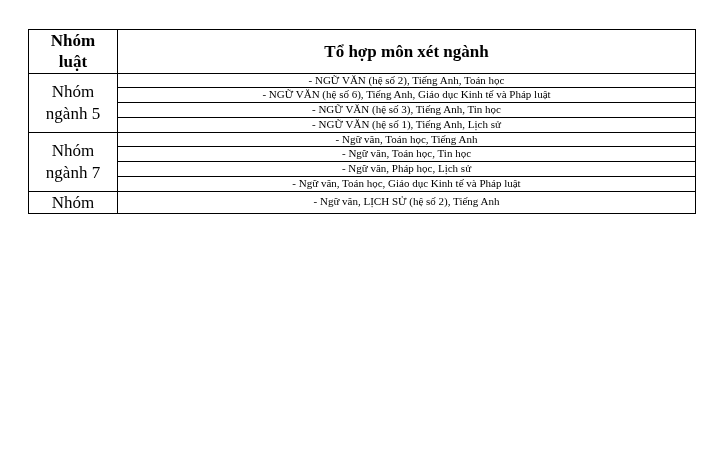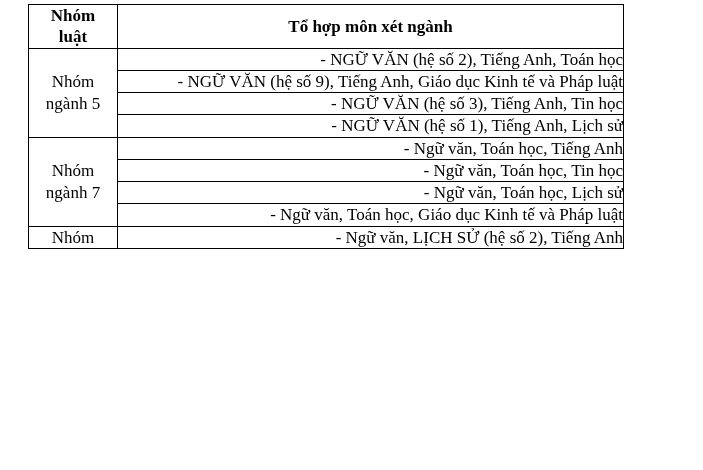--- a/index.html
+++ b/index.html
@@ -16,22 +16,23 @@
   }
   .page {
     position: relative;
     width: 703px;
     height: 470px;
     box-sizing: border-box;
     padding: 4px 8px 0 28px;
   }
   table.admission-table {
     border-collapse: collapse;
-    width: 596px;
+    width: 668px;
     table-layout: fixed;
+    margin-top: 25px;
   }
   table.admission-table td,
   table.admission-table th {
     border: 1px solid #000000;
     padding: 0;
     vertical-align: middle;
   }
   th.col-group-head,
   th.col-combo-head {
     font-weight: bold;
@@ -44,22 +45,22 @@
     width: 88px;
   }
   td.group-cell {
     width: 88px;
     text-align: center;
     font-size: 17px;
     line-height: 1.25;
     padding: 4px 2px;
   }
   td.combo-cell {
-    text-align: right;
-    font-size: 17px;
+    text-align: center;
+    font-size: 11px;
     line-height: 1.25;
     padding: 9px 10px 9px 14px;
     white-space: nowrap;
   }
   .hdr-line {
     display: block;
   }
   .group-line {
     display: block;
   }
@@ -79,41 +80,41 @@
       </tr>
 
       <tr>
         <td class="group-cell" rowspan="4">
           <span class="group-line">Nhóm</span>
           <span class="group-line">ngành 5</span>
         </td>
         <td class="combo-cell">- NGỮ VĂN (hệ số 2), Tiếng Anh, Toán học</td>
       </tr>
       <tr>
-        <td class="combo-cell">- NGỮ VĂN (hệ số 9), Tiếng Anh, Giáo dục Kinh tế và Pháp luật</td>
+        <td class="combo-cell">- NGỮ VĂN (hệ số 6), Tiếng Anh, Giáo dục Kinh tế và Pháp luật</td>
       </tr>
       <tr>
         <td class="combo-cell">- NGỮ VĂN (hệ số 3), Tiếng Anh, Tin học</td>
       </tr>
       <tr>
         <td class="combo-cell">- NGỮ VĂN (hệ số 1), Tiếng Anh, Lịch sử</td>
       </tr>
 
       <tr>
         <td class="group-cell" rowspan="4">
           <span class="group-line">Nhóm</span>
           <span class="group-line">ngành 7</span>
         </td>
         <td class="combo-cell">- Ngữ văn, Toán học, Tiếng Anh</td>
       </tr>
       <tr>
         <td class="combo-cell">- Ngữ văn, Toán học, Tin học</td>
       </tr>
       <tr>
-        <td class="combo-cell">- Ngữ văn, Toán học, Lịch sử</td>
+        <td class="combo-cell">- Ngữ văn, Pháp học, Lịch sử</td>
       </tr>
       <tr>
         <td class="combo-cell">- Ngữ văn, Toán học, Giáo dục Kinh tế và Pháp luật</td>
       </tr>
 
       <tr>
         <td class="group-cell">
           <span class="group-line">Nhóm</span>
         </td>
         <td class="combo-cell">- Ngữ văn,  LỊCH SỬ (hệ số 2), Tiếng Anh</td>

